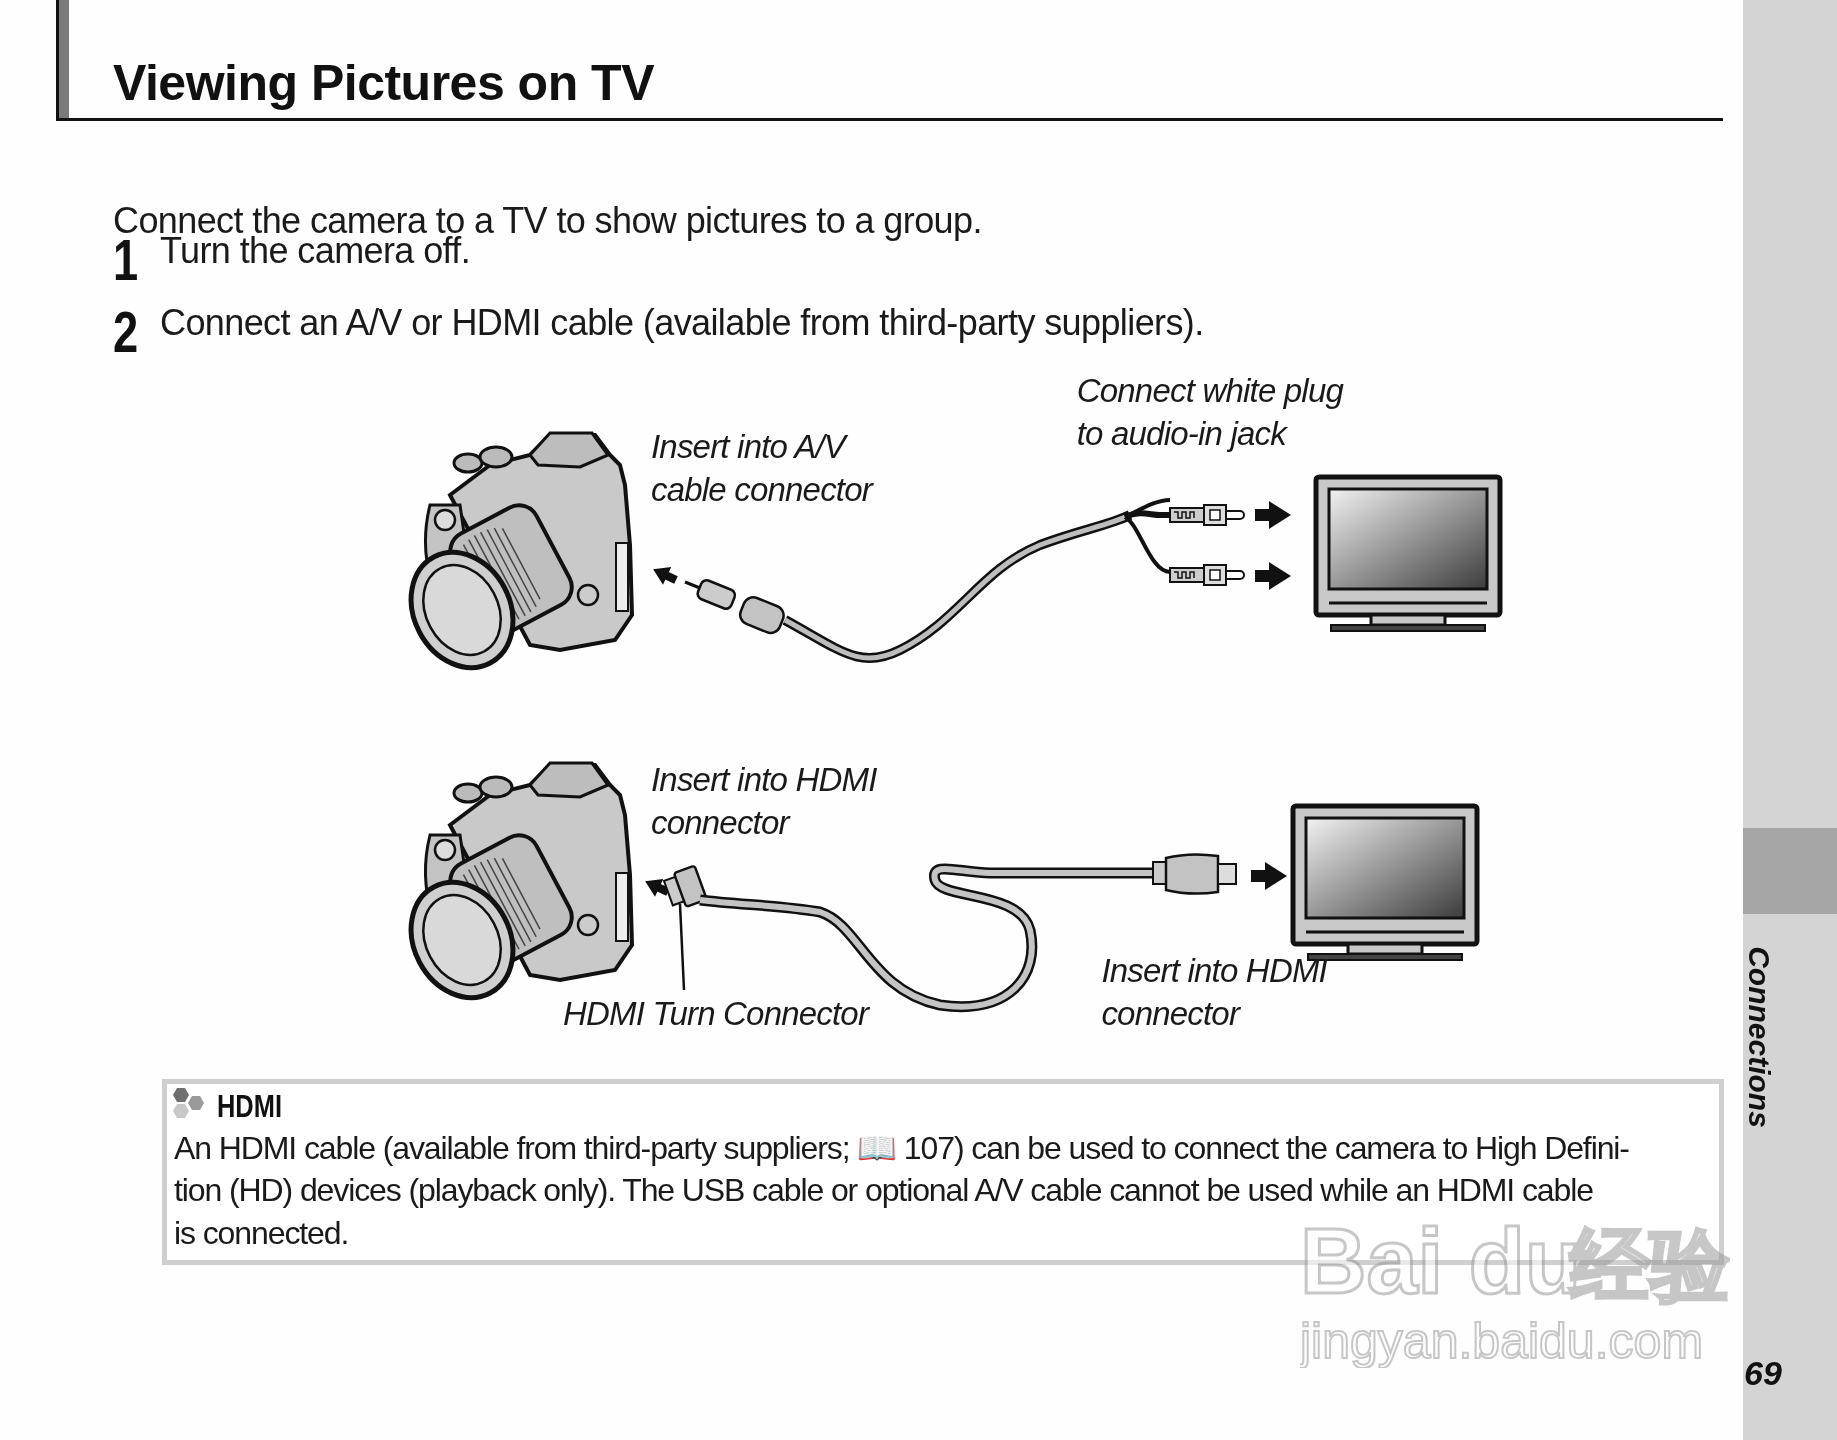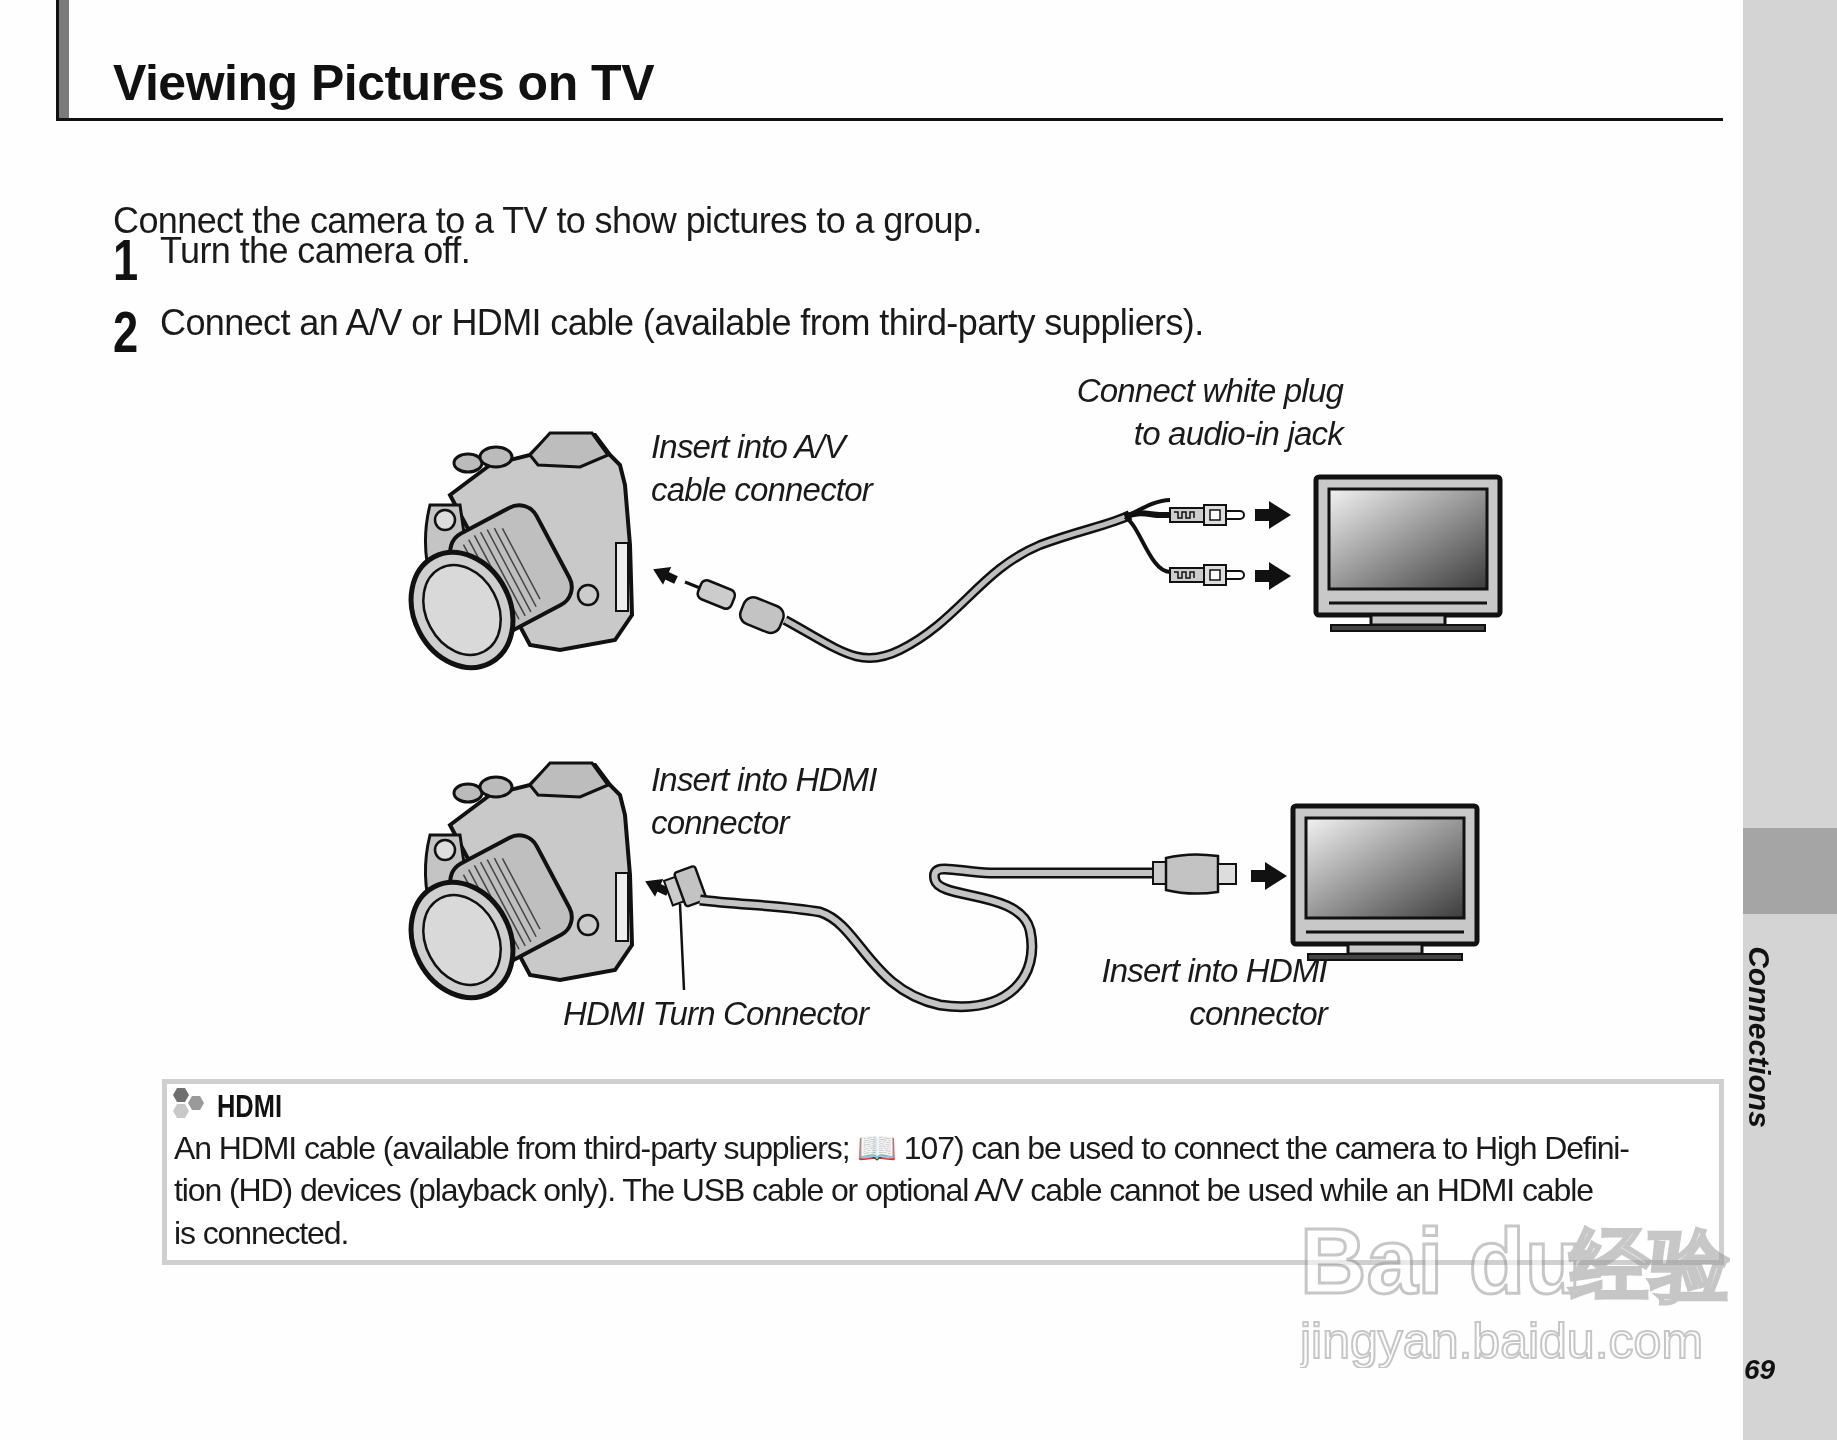--- a/index.html
+++ b/index.html
@@ -8,30 +8,30 @@
   .abs{position:absolute;}
   
   #hdr-bar-black{left:56px;top:0;width:3px;height:121px;background:#111;}
   #hdr-bar-gray{left:59px;top:0;width:10px;height:119px;background:#7a7a7a;}
   #hdr-rule{left:56px;top:118px;width:1667px;height:3px;background:#111;}
   #page-title{left:113px;top:54px;font-size:50px;font-weight:bold;letter-spacing:-0.5px;white-space:nowrap;}
   #intro{left:113px;top:156px;font-size:36px;font-weight:normal;letter-spacing:-0.6px;color:#1a1a1a;white-space:nowrap;margin-top:44px;}
   .step-num{font-family:"Liberation Sans Narrow","Liberation Sans",sans-serif;font-weight:bold;font-size:58px;transform:scaleX(0.78);transform-origin:left top;}
   .step-text{font-size:36px;letter-spacing:-0.6px;color:#1a1a1a;white-space:nowrap;}
   .lbl{font-style:italic;font-size:33px;letter-spacing:-0.8px;color:#1a1a1a;white-space:nowrap;line-height:43px;}
-  .lbl.right{text-align:right;}
+  .lbl.right{}
   
   #note-box{left:162px;top:1079px;width:1552px;height:176px;border:5px solid #cfcfcf;background:#fff;}
   #note-title{left:217px;top:1089px;font-size:31px;font-weight:bold;transform:scaleX(0.82);transform-origin:left top;}
   .note-line{left:174px;font-size:32px;letter-spacing:-1.1px;color:#1a1a1a;white-space:nowrap;}
   
   #side-band{left:1743px;top:0;width:94px;height:1440px;background:#d4d4d4;}
   #side-tab{left:1743px;top:828px;width:94px;height:86px;background:#a5a5a5;}
   #side-label{left:1737px;top:1040px;font-size:30px;font-weight:bold;font-style:italic;transform:translate(0,0) rotate(90deg);transform-origin:center;width:220px;text-align:center;margin-left:-88px;margin-top:-20px;white-space:nowrap;}
-  #page-num{left:1744px;top:1354px;font-size:28px;font-weight:bold;font-style:italic;}
+  #page-num{left:1744px;top:1354px;font-size:34px;font-weight:bold;font-style:italic;}
   #watermark{left:1300px;top:1198px;width:430px;height:170px;opacity:0.55;}
   svg text{font-family:"Liberation Sans",sans-serif;}
 </style>
 </head>
 <body>
 
 <div class="abs" id="hdr-bar-black"></div>
 <div class="abs" id="hdr-bar-gray"></div>
 <div class="abs" id="hdr-rule"></div>
 <div class="abs" id="page-title">Viewing Pictures on TV</div>

